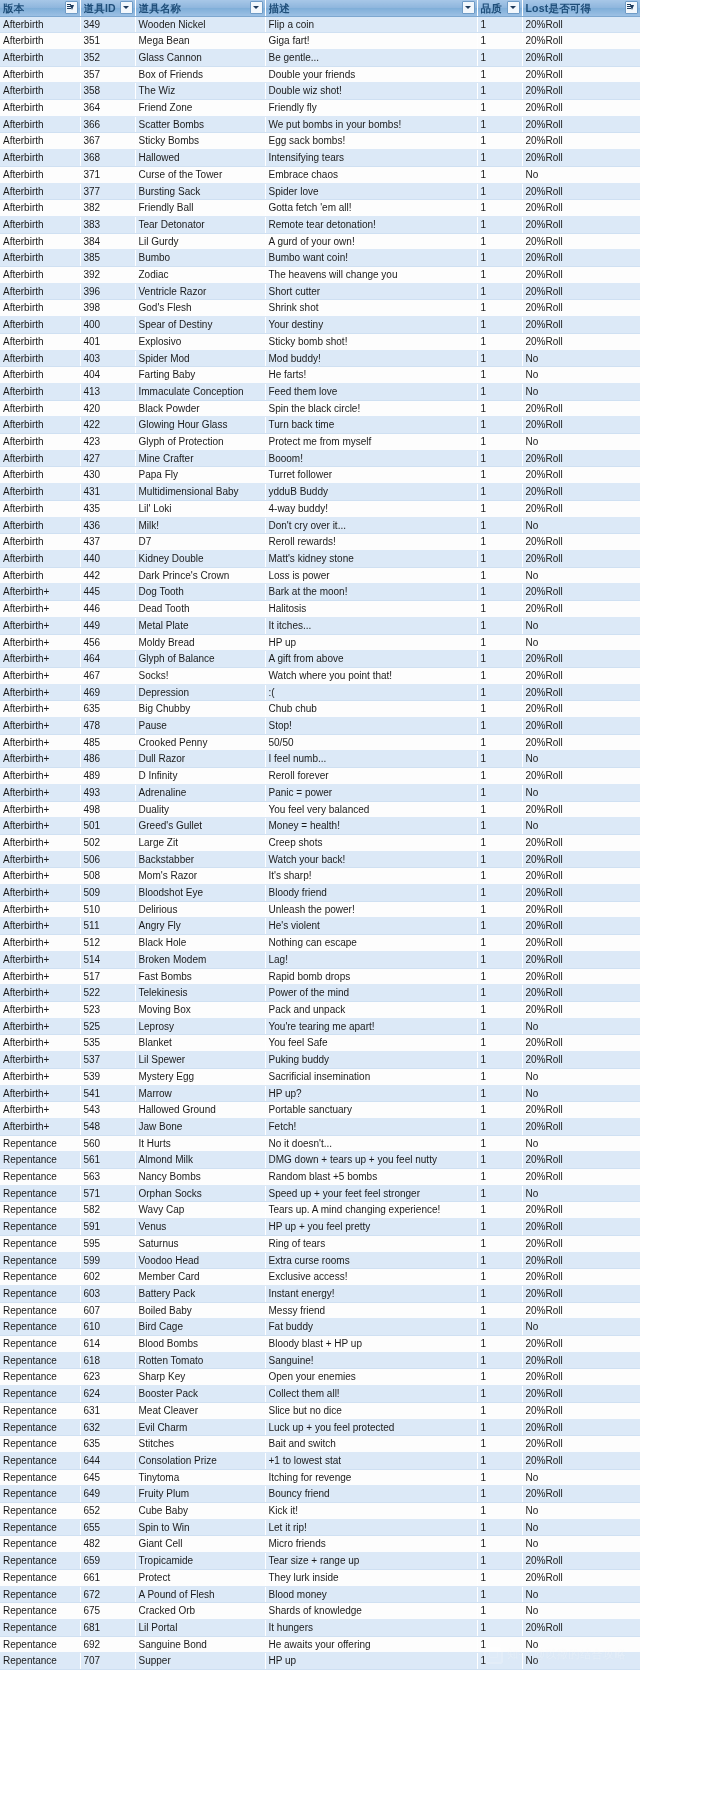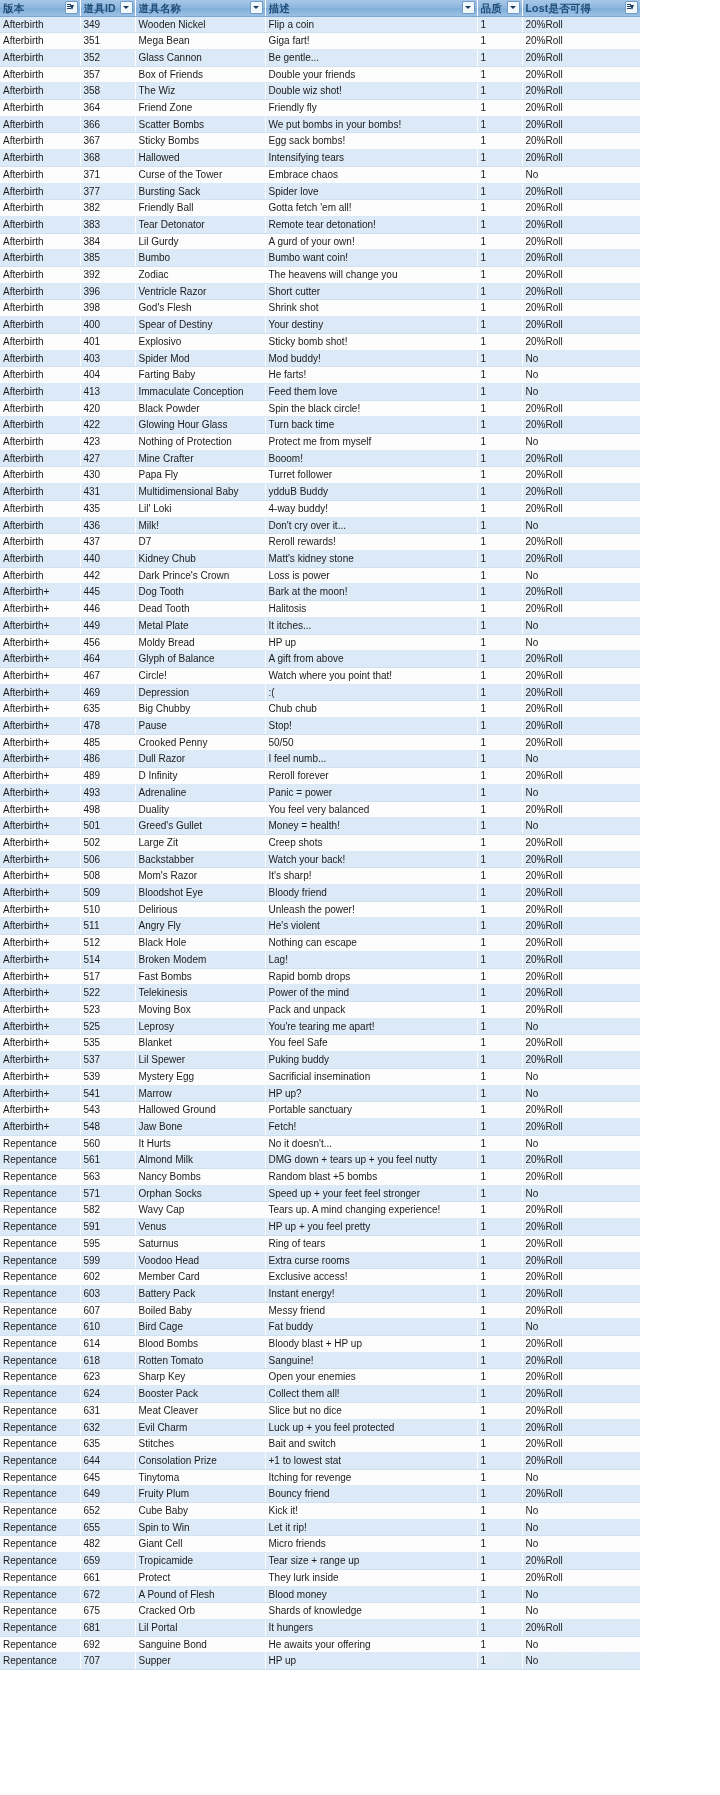--- a/index.html
+++ b/index.html
@@ -410,21 +410,21 @@
           <td class="col-version">Afterbirth</td>
           <td class="col-id">422</td>
           <td class="col-name">Glowing Hour Glass</td>
           <td class="col-desc">Turn back time</td>
           <td class="col-quality">1</td>
           <td class="col-lost">20%Roll</td>
         </tr>
         <tr class="band-b">
           <td class="col-version">Afterbirth</td>
           <td class="col-id">423</td>
-          <td class="col-name">Nothing of Protection</td>
+          <td class="col-name">Glyph of Protection</td>
           <td class="col-desc">Protect me from myself</td>
           <td class="col-quality">1</td>
           <td class="col-lost">No</td>
         </tr>
         <tr class="band-a">
           <td class="col-version">Afterbirth</td>
           <td class="col-id">427</td>
           <td class="col-name">Mine Crafter</td>
           <td class="col-desc">Booom!</td>
           <td class="col-quality">1</td>
@@ -466,21 +466,21 @@
           <td class="col-version">Afterbirth</td>
           <td class="col-id">437</td>
           <td class="col-name">D7</td>
           <td class="col-desc">Reroll rewards!</td>
           <td class="col-quality">1</td>
           <td class="col-lost">20%Roll</td>
         </tr>
         <tr class="band-a">
           <td class="col-version">Afterbirth</td>
           <td class="col-id">440</td>
-          <td class="col-name">Kidney Chub</td>
+          <td class="col-name">Kidney Double</td>
           <td class="col-desc">Matt's kidney stone</td>
           <td class="col-quality">1</td>
           <td class="col-lost">20%Roll</td>
         </tr>
         <tr class="band-b">
           <td class="col-version">Afterbirth</td>
           <td class="col-id">442</td>
           <td class="col-name">Dark Prince's Crown</td>
           <td class="col-desc">Loss is power</td>
           <td class="col-quality">1</td>
@@ -522,21 +522,21 @@
           <td class="col-version">Afterbirth+</td>
           <td class="col-id">464</td>
           <td class="col-name">Glyph of Balance</td>
           <td class="col-desc">A gift from above</td>
           <td class="col-quality">1</td>
           <td class="col-lost">20%Roll</td>
         </tr>
         <tr class="band-b">
           <td class="col-version">Afterbirth+</td>
           <td class="col-id">467</td>
-          <td class="col-name">Circle!</td>
+          <td class="col-name">Socks!</td>
           <td class="col-desc">Watch where you point that!</td>
           <td class="col-quality">1</td>
           <td class="col-lost">20%Roll</td>
         </tr>
         <tr class="band-a">
           <td class="col-version">Afterbirth+</td>
           <td class="col-id">469</td>
           <td class="col-name">Depression</td>
           <td class="col-desc">:(</td>
           <td class="col-quality">1</td>

